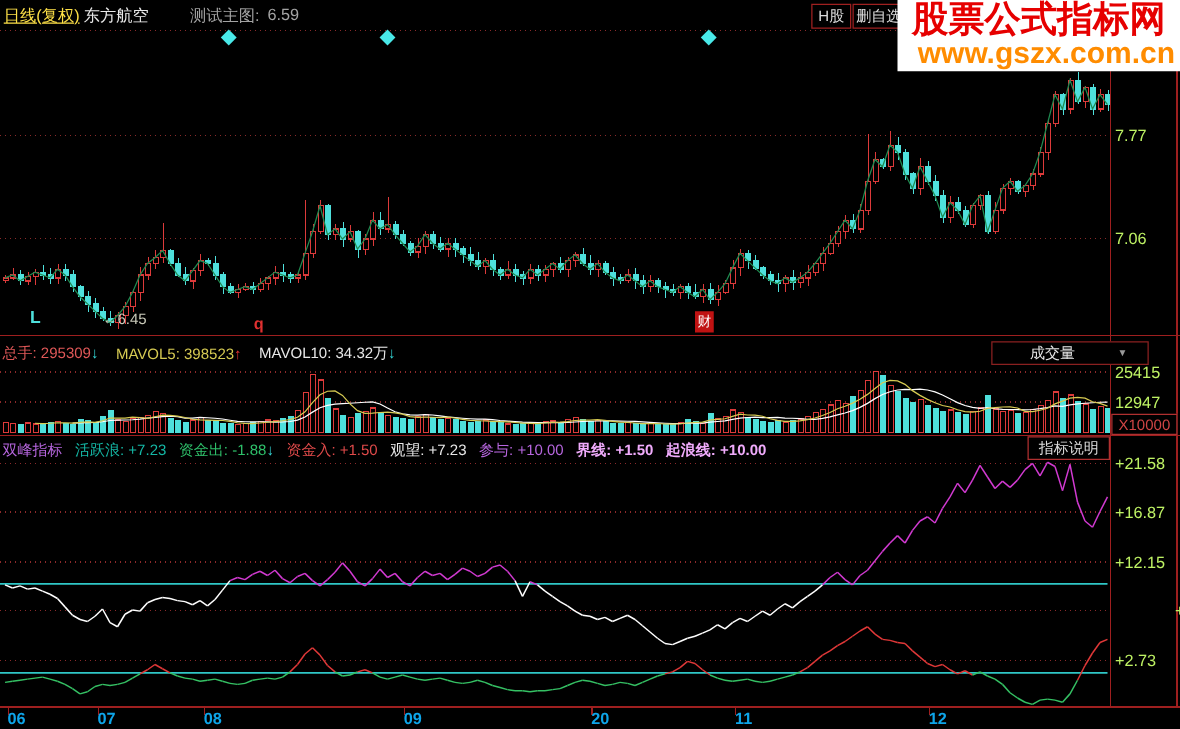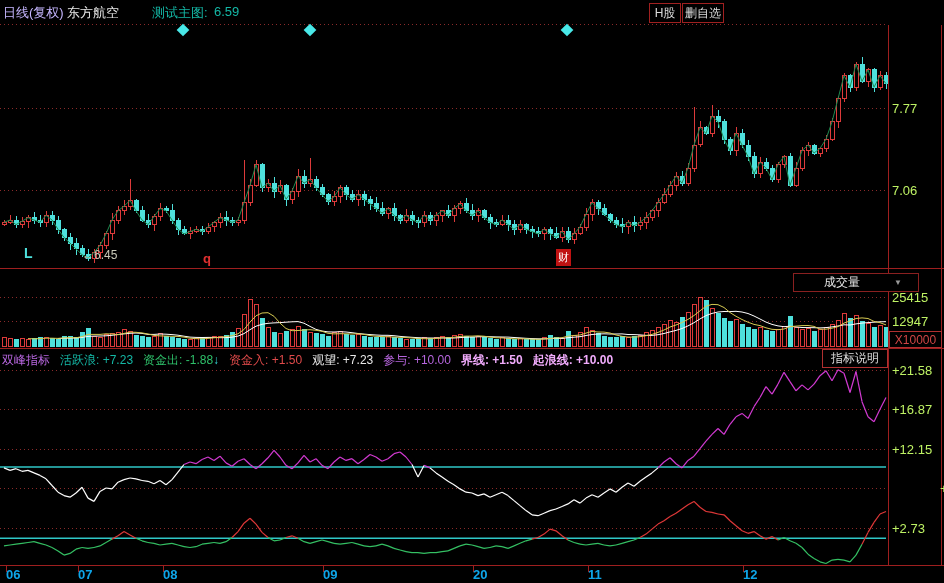--- a/index.html
+++ b/index.html
@@ -1,21 +1,21 @@
 <!DOCTYPE html>
 <html><head>
 <meta charset="utf-8">
 <style>
   html,body{margin:0;padding:0;background:#000;}
   #app{position:relative;width:944px;height:583px;background:#000;overflow:hidden;
        font-family:"Liberation Sans","DejaVu Sans",sans-serif;}
   .abs{position:absolute;}
   .hdr-row{position:absolute;display:flex;gap:14px;white-space:nowrap;font-size:12px;align-items:center;}
   .lbl{white-space:nowrap;}
-  .c-white{color:#e8e8e8;} .c-gray{color:#c4b5fd;} .c-teal{color:#14b8a6;}
+  .c-white{color:#e8e8e8;} .c-gray{color:#fde047;text-decoration:underline;} .c-teal{color:#a3a3a3;}
   .c-red{color:#e04a4a;} .c-pink{color:#e05858;} .c-yellow{color:#d6ca52;}
   .c-magenta{color:#14b8a6;} .c-purple{color:#b766df;} .c-green{color:#2ec06a;}
   .c-cyan{color:#f0abfc;font-weight:bold;} .ar-dn{color:#35d8d8;font-weight:bold;} .ar-up{color:#e03030;font-weight:bold;}
   .axis-lbl{position:absolute;left:892px;color:#bef264;font-size:13px;}
   .btn{position:absolute;border:1px solid #a02020;color:#ddd;font-size:12px;
        display:flex;align-items:center;justify-content:center;background:#000;cursor:pointer;}
   .month{position:absolute;top:567px;color:#0ea5e9;font-size:13px;font-weight:bold;}
   #wm{position:absolute;left:718px;top:0;width:226px;height:57px;background:#fff;
       text-align:center;line-height:1;z-index:5;}
   #wm .l1{font-size:29px;font-weight:bold;letter-spacing:0px;margin-top:2px;}
@@ -803,29 +803,44 @@
 
   <div class="abs" style="left:0;top:0;width:944px;height:22px;background:#000;z-index:3;">
     <span class="abs c-gray" style="left:3px;top:4px;font-size:13px;">日线(复权)</span>
     <span class="abs c-white" style="left:67px;top:4px;font-size:13px;">东方航空</span>
     <span class="abs c-teal" style="left:152px;top:4px;font-size:13px;">测试主图:</span>
     <span class="abs c-teal" style="left:214px;top:4px;font-size:13px;">6.59</span>
     <div class="btn" style="left:649px;top:3px;width:30px;height:18px;">H股</div>
     <div class="btn" style="left:682px;top:3px;width:40px;height:18px;">删自选</div>
   </div>
 
+  <div id="wm">
+    <div class="l1" style="color:#e60000;">股票公式指标网</div>
+    <div class="l2" style="color:#ff8c00;">www.gszx.com.cn</div>
+  </div>
 
   <span class="axis-lbl" style="top:101px;">7.77</span>
   <span class="axis-lbl" style="top:183px;">7.06</span>
 
   <span class="ev" style="left:24px;top:245px;color:#4ee0dc;font-size:14px;">L</span>
   <span class="ev" style="left:203px;top:251px;color:#e03030;">q</span>
   <span class="ev" style="left:556px;top:249px;color:#fff;background:#c01212;font-size:11px;padding:1px 2px;font-weight:normal;">财</span>
   <span class="abs" style="left:82px;top:248px;color:#c9c9b9;font-size:12px;">←6.45</span>
 
+  <div class="hdr-row" style="left:2px;top:274px;">
+    <span class="lbl c-pink">
+      <span>总手:</span> <span>295309</span><span class="ar-dn">↓</span>
+    </span>
+    <span class="lbl c-yellow">
+      <span>MAVOL5:</span> <span>398523</span><span class="ar-up">↑</span>
+    </span>
+    <span class="lbl c-white">
+      <span>MAVOL10:</span> <span>34.32万</span><span class="ar-dn">↓</span>
+    </span>
+  </div>
   <div class="btn" style="left:793px;top:273px;width:92px;height:17px;border-color:#8a2020;justify-content:space-between;padding:0 16px;">
     <span class="c-white" style="margin-left:14px;">成交量</span>
     <span style="color:#999;font-size:8px;">▼</span>
   </div>
   <span class="axis-lbl" style="top:290px;">25415</span>
   <span class="axis-lbl" style="top:314px;">12947</span>
   <div class="btn" style="left:889px;top:331px;width:51px;height:15px;border-color:#b03030;color:#d04545;cursor:default;">X10000</div>
 
   <div class="hdr-row" style="left:2px;top:352px;gap:10px;">
     <span class="lbl c-purple">双峰指标</span>

